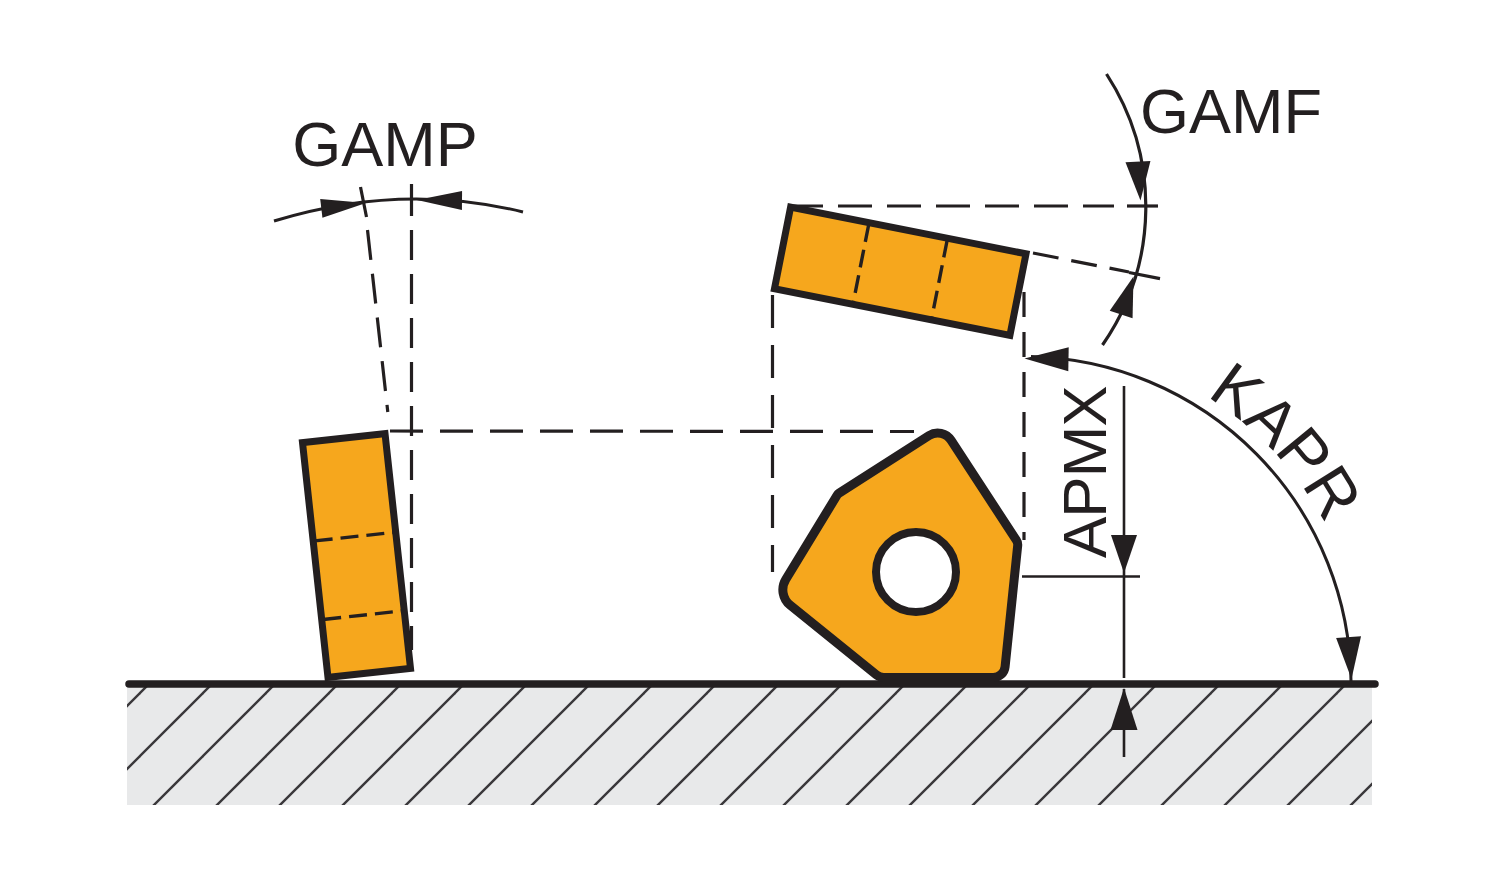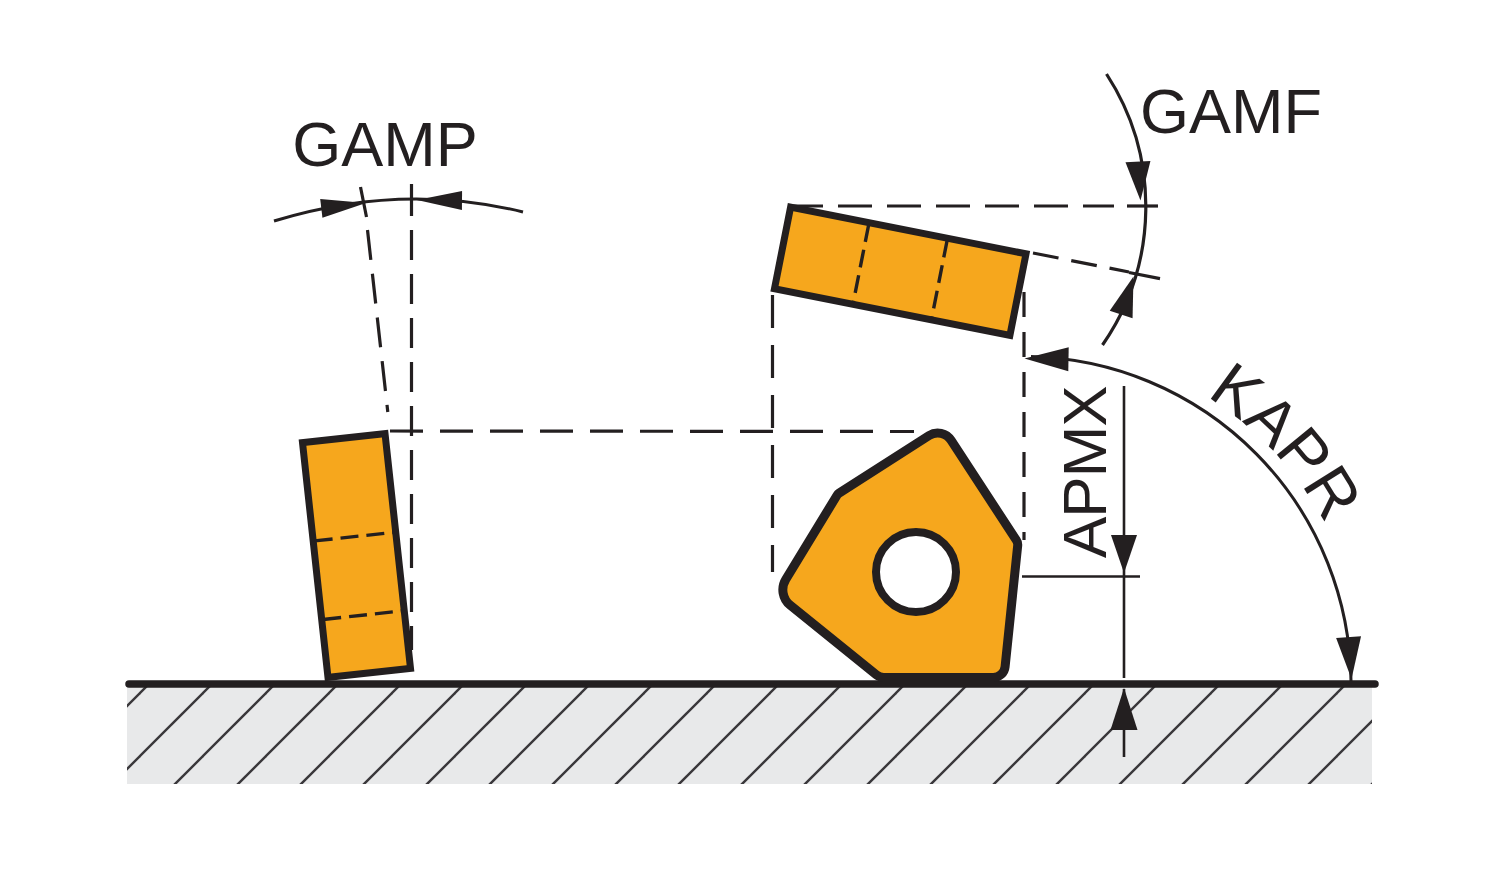--- a/index.html
+++ b/index.html
@@ -1,16 +1,16 @@
 <!DOCTYPE html>
 <html><head>
 <meta charset="utf-8">
 <style>
   html,body{margin:0;padding:0;background:#ffffff;}
-  .page{position:relative;width:1500px;height:784px;background:#ffffff;overflow:hidden;
+  .page{position:relative;width:1500px;height:879px;background:#ffffff;overflow:hidden;
         font-family:"Liberation Sans", sans-serif;}
   svg{position:absolute;left:0;top:0;}
   text{fill:#231f20;}
 </style>
 </head>
 <body>
 <div class="page">
 <svg width="1500" height="879" viewBox="0 0 1500 879">
   <defs>
     <pattern id="hatch" patternUnits="userSpaceOnUse" width="63" height="63" patternTransform="translate(14,0)">

